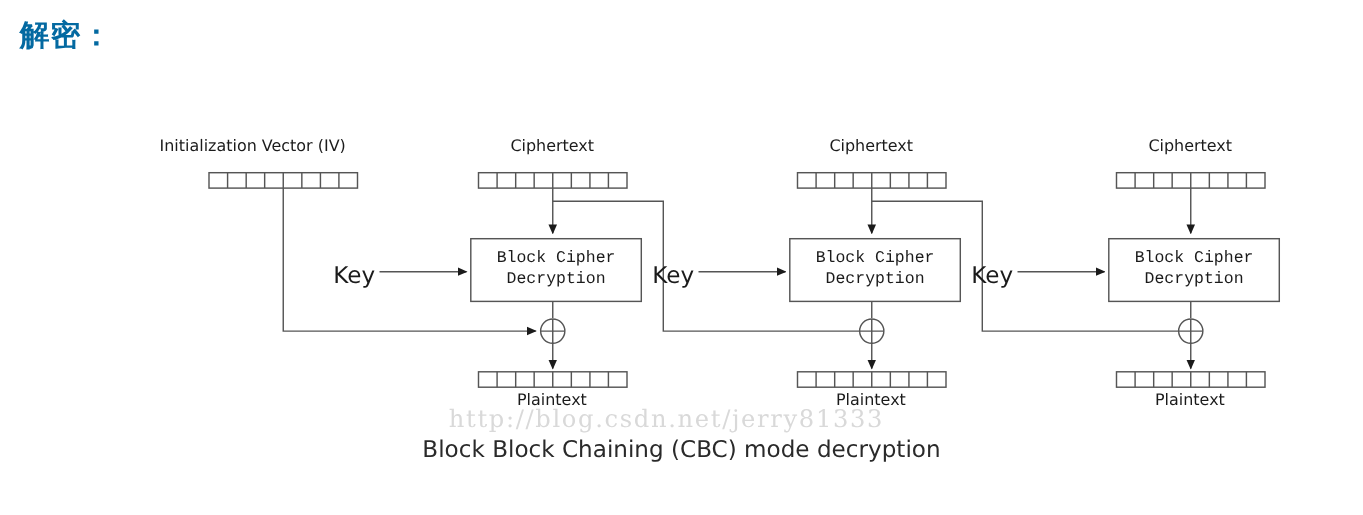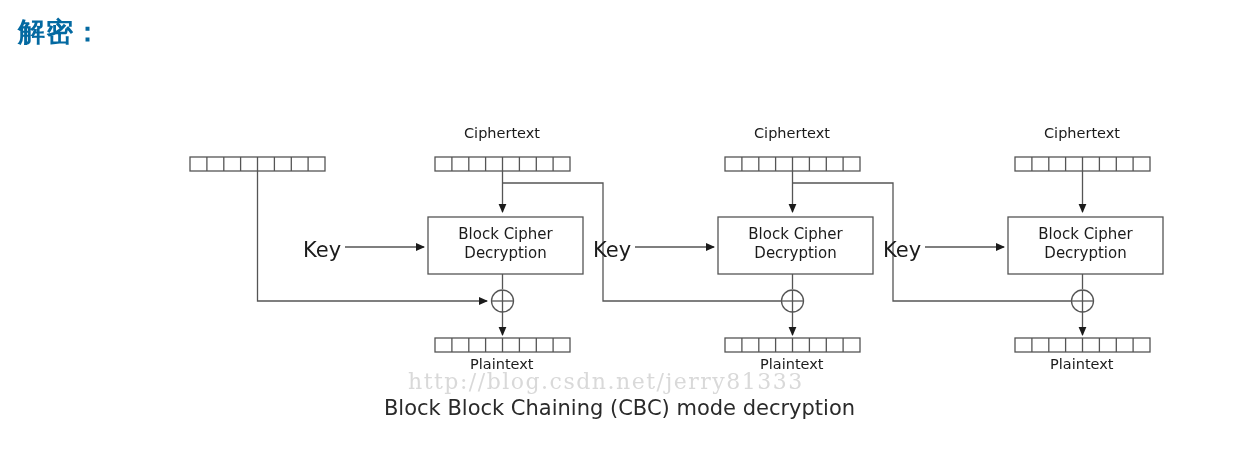--- a/index.html
+++ b/index.html
@@ -56,20 +56,21 @@
   .lbl-plain { font-size: 14.5px; }
 
   .boxlabel {
     position: absolute;
     width: 155px;
     text-align: center;
     font-size: 15px;
     line-height: 19px;
     color: #1b1b1b;
     white-space: nowrap;
+    font-family: Liberation Mono, monospace;
   }
 
   
   #watermark {
     position: absolute;
     left: 408px;
     top: 274px;
     font-size: 22px;
     letter-spacing: 1.5px;
     color: #d9d9d9;
@@ -222,20 +223,21 @@
         <line x1="1099.4" y1="243" x2="1099.4" y2="257"></line>
         <line x1="1116.3" y1="243" x2="1116.3" y2="257"></line>
         <line x1="1133.1" y1="243" x2="1133.1" y2="257"></line>
       </g>
 
     </g>
   </svg>
 
   <div id="watermark">http://blog.csdn.net/jerry81333</div>
 
+  <div class="lbl lbl-top" style="left:145px; top:30px;">Initialization Vector (IV)</div>
 
   <div class="lbl lbl-top" style="left:464px; top:30px;">Ciphertext</div>
   <div class="lbl lbl-top" style="left:754px; top:30px;">Ciphertext</div>
   <div class="lbl lbl-top" style="left:1044px; top:30px;">Ciphertext</div>
 
   <div class="lbl lbl-key" style="left:303px; top:143px;">Key</div>
   <div class="lbl lbl-key" style="left:593px; top:143px;">Key</div>
   <div class="lbl lbl-key" style="left:883px; top:143px;">Key</div>
 
   <div class="boxlabel" style="left:428px; top:130px;">

